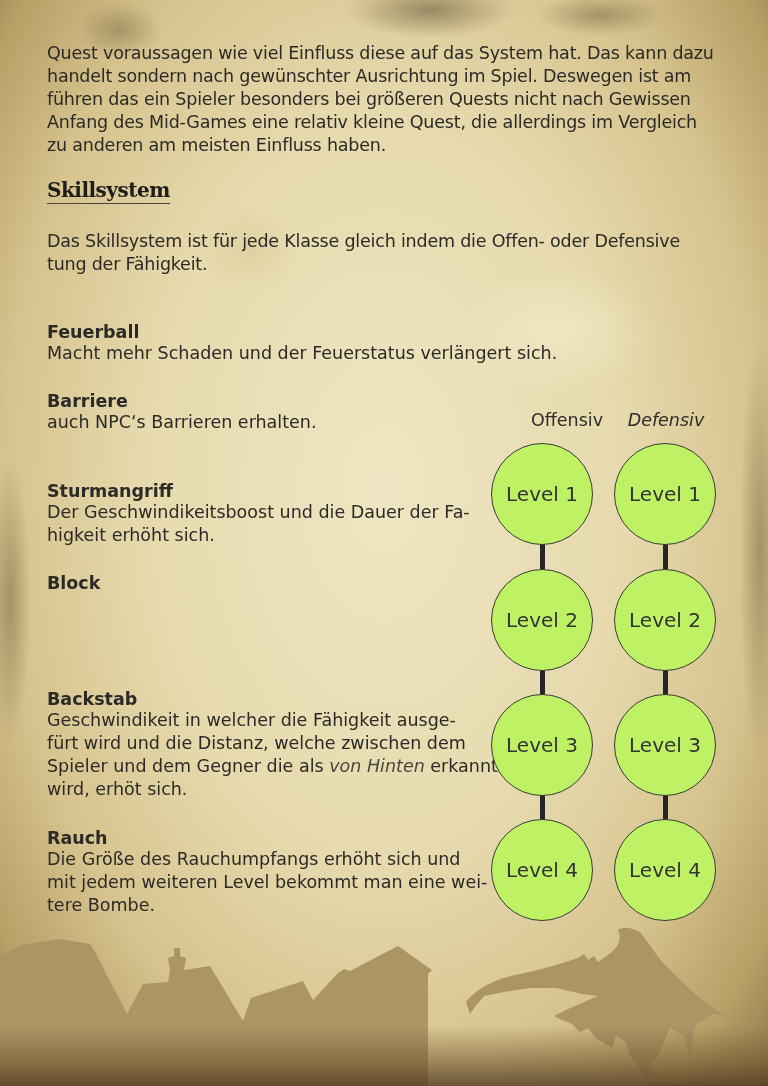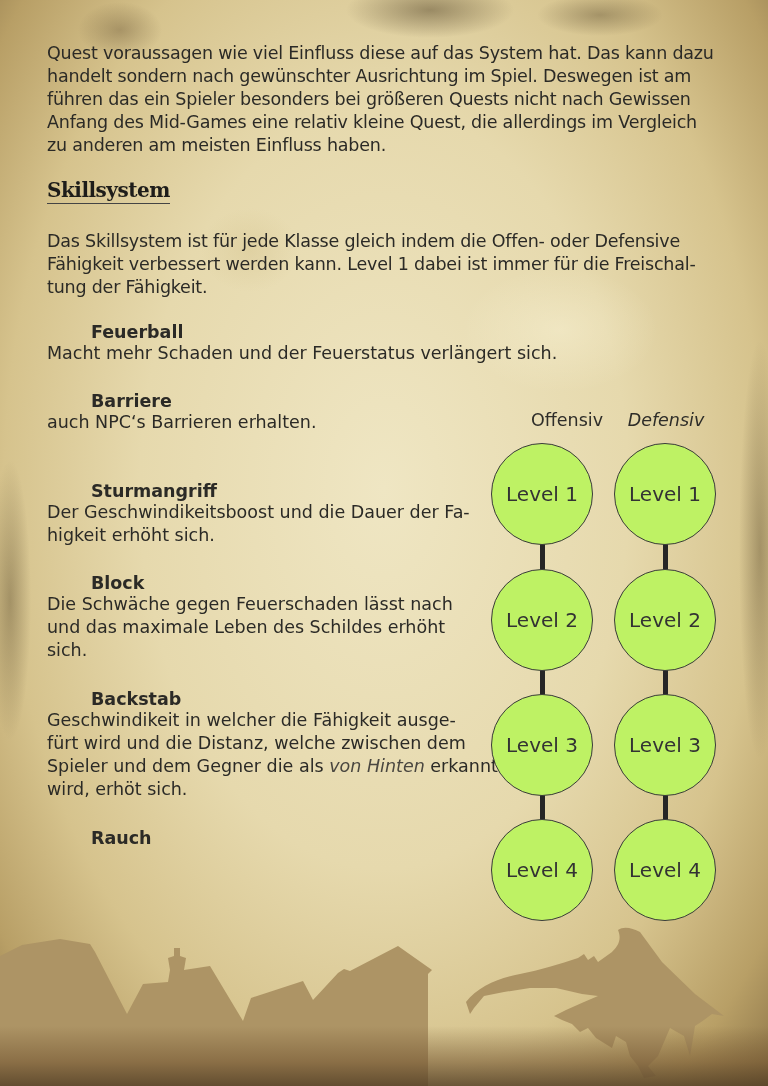--- a/index.html
+++ b/index.html
@@ -25,21 +25,21 @@
   .para1 { top: 42px; width: 690px; }
   .para2 { top: 230px; width: 690px; }
   .line { display: block; white-space: nowrap; }
   .section-title {
     position: absolute; left: 47px; top: 178px;
     font-family: "DejaVu Serif", serif; font-weight: bold; font-size: 20px;
     color: #1e1d1a; border-bottom: 1.5px solid #444; padding-bottom: 1px;
     letter-spacing: -0.5px;
   }
   .skill { position: absolute; left: 47px; width: 440px; font-size: 17.5px; line-height: 23px; }
-  .skill .name { font-weight: bold; display: block; line-height: 20px; margin-left: 44px; }
+  .skill .name { font-weight: bold; display: block; line-height: 20px; }
   .skill .desc .line { display: block; white-space: nowrap; }
   .italic { font-style: italic; color: #4a4740; }
   .col-label { position: absolute; top: 410px; font-size: 17.5px; width: 110px; text-align: center; color: #2e2d29; }
   .node {
     position: absolute; width: 102px; height: 102px; border-radius: 50%;
     background: #bef264; border: 1.3px solid #3a3a3a; box-sizing: border-box;
     display: flex; align-items: center; justify-content: center;
     font-size: 20px; color: #333; z-index: 2;
   }
   .connector { position: absolute; width: 5px; height: 26px; background: #262626; z-index: 1; }
@@ -59,21 +59,20 @@
   <span class="line">handelt sondern nach gewünschter Ausrichtung im Spiel. Deswegen ist am</span>
   <span class="line">führen das ein Spieler besonders bei größeren Quests nicht nach Gewissen</span>
   <span class="line">Anfang des Mid-Games eine relativ kleine Quest, die allerdings im Vergleich</span>
   <span class="line">zu anderen am meisten Einfluss haben.</span>
 </div>
 
 <div class="section-title">Skillsystem</div>
 
 <div class="text para2">
   <span class="line">Das Skillsystem ist für jede Klasse gleich indem die Offen- oder Defensive</span>
-  <span class="line">Fähigkeit verbessert werden kann. Level 1 dabei ist immer für die Freischal-</span>
   <span class="line">tung der Fähigkeit.</span>
 </div>
 
 <div class="skill" style="top:322px; width:700px;">
   <span class="name">Feuerball</span>
   <span class="desc"><span class="line">Macht mehr Schaden und der Feuerstatus verlängert sich.</span></span>
 </div>
 
 <div class="skill" style="top:391px;">
   <span class="name">Barriere</span>
@@ -85,39 +84,39 @@
 <div class="skill" style="top:481px;">
   <span class="name">Sturmangriff</span>
   <span class="desc">
     <span class="line">Der Geschwindikeitsboost und die Dauer der Fa-</span>
     <span class="line">higkeit erhöht sich.</span>
   </span>
 </div>
 
 <div class="skill" style="top:573px;">
   <span class="name">Block</span>
-  <span class="desc">
-    <span class="line">Die Schwäche gegen Feuerschaden lässt nach</span>
-    <span class="line">und das maximale Leben des Schildes erhöht</span>
-    <span class="line">sich.</span>
-  </span>
 </div>
 
 <div class="skill" style="top:689px;">
   <span class="name">Backstab</span>
   <span class="desc">
     <span class="line">Geschwindikeit in welcher die Fähigkeit ausge-</span>
     <span class="line">fürt wird und die Distanz, welche zwischen dem</span>
     <span class="line"><span>Spieler und dem Gegner die als </span><span class="italic">von Hinten</span><span> erkannt</span></span>
     <span class="line">wird, erhöt sich.</span>
   </span>
 </div>
 
 <div class="skill" style="top:828px;">
   <span class="name">Rauch</span>
+  <span class="desc">
+    <span class="line">Die Größe des Rauchumpfangs erhöht sich und</span>
+    <span class="line">mit jedem weiteren Level bekommt man eine wei-</span>
+    <span class="line">tere Bombe.</span>
+  </span>
 </div>
 
 <div>
   <div class="col-label" style="left:512px;">Offensiv</div>
   <div class="col-label" style="left:611px;font-style:italic;">Defensiv</div>
 
   <div class="node" style="left:491px; top:443px;">Level 1</div>
   <div class="connector" style="left:540px; top:544px;"></div>
   <div class="node" style="left:491px; top:569px;">Level 2</div>
   <div class="connector" style="left:540px; top:670px;"></div>

